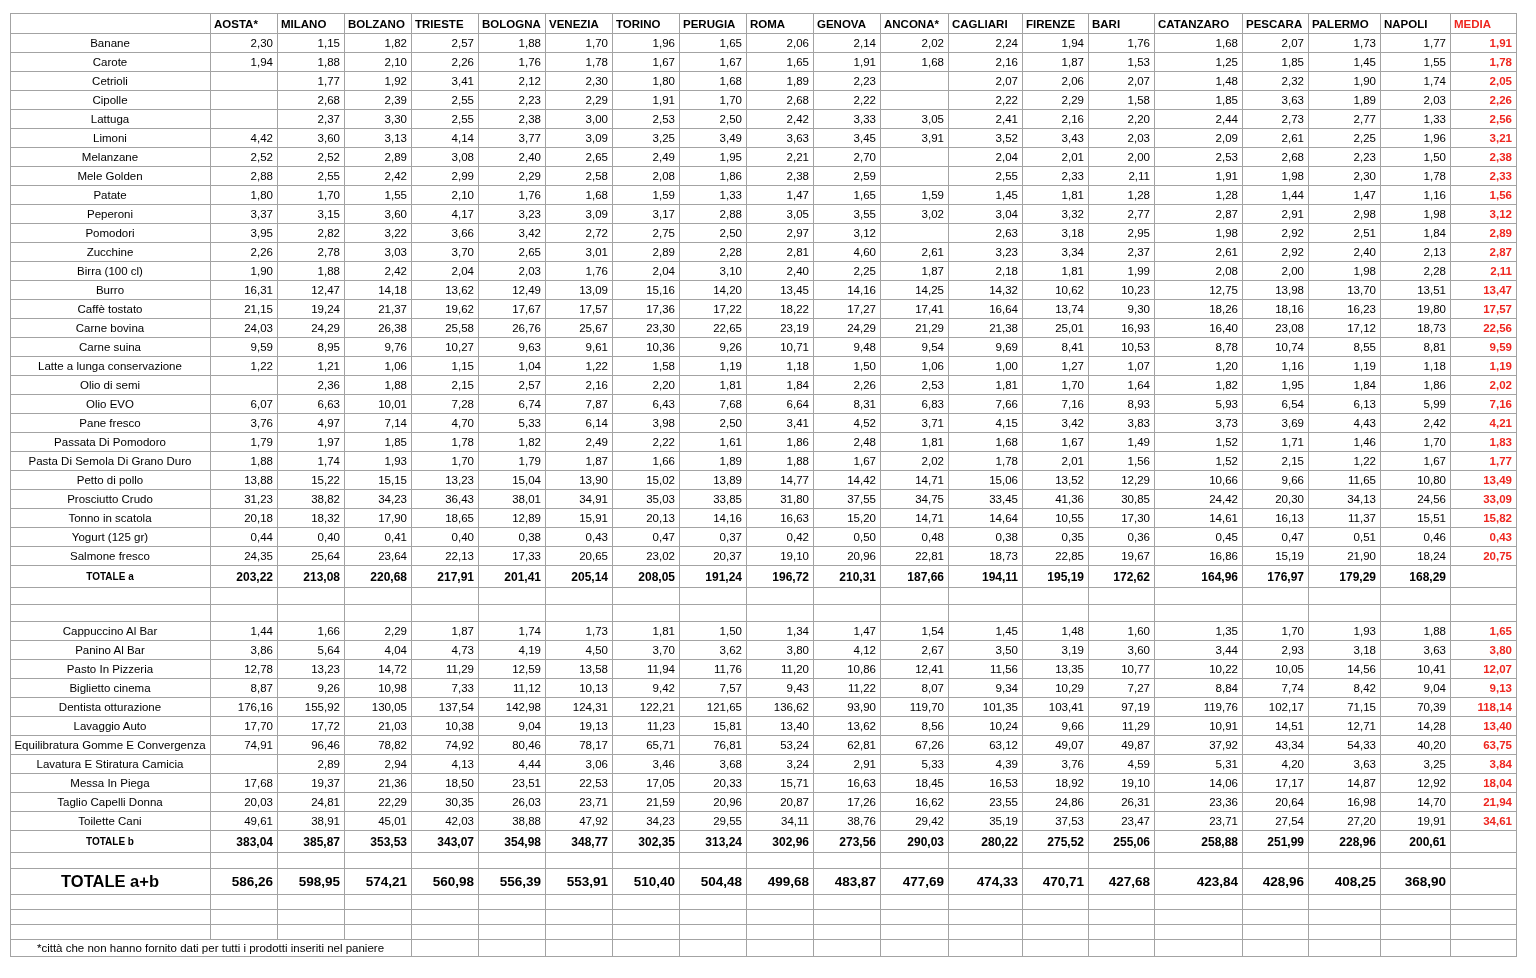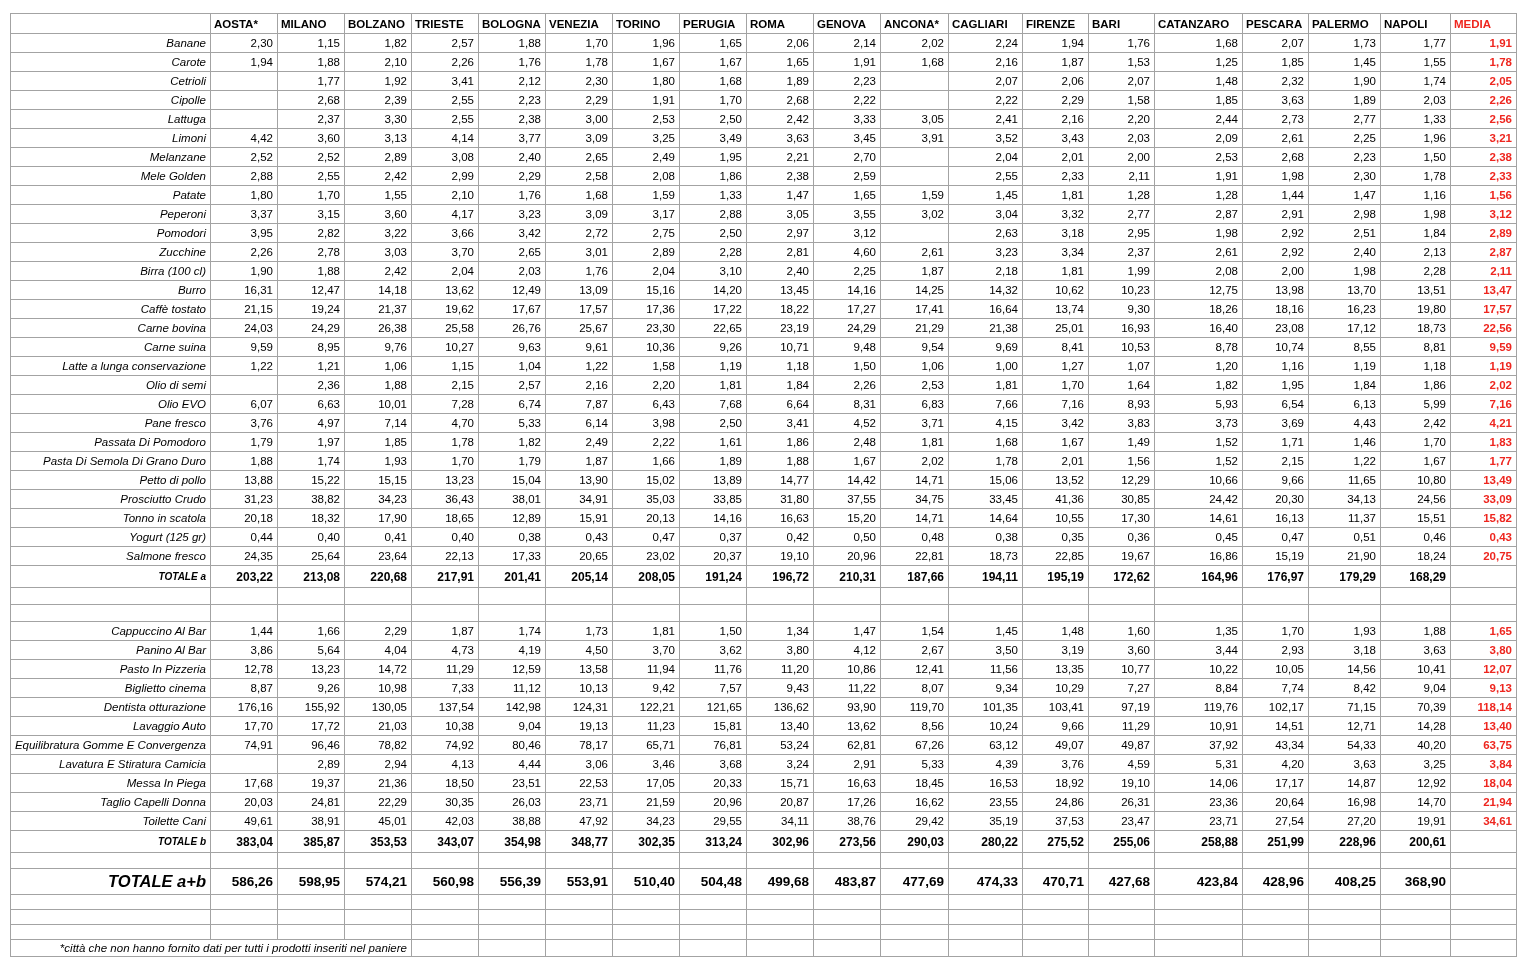--- a/index.html
+++ b/index.html
@@ -5,21 +5,21 @@
   html,body{margin:0;padding:0;background:#fff;}
   body{width:1536px;height:978px;overflow:hidden;font-family:"Liberation Sans",sans-serif;}
   #sheet{position:absolute;left:10px;top:13px;}
   table{border-collapse:collapse;table-layout:fixed;background:#4d7c0f;}
   td,th{border:1px solid #a3a3a3;overflow:hidden;white-space:nowrap;
         font-family:"Liberation Sans",sans-serif;font-size:11.5px;color:#000;
         padding:0 4px 0 3px;height:19px;box-sizing:border-box;background:#fff;}
   table{border:1px solid #7d7d7d;}
   th{text-align:left;font-weight:bold;height:20px;}
   td.num{text-align:right;font-variant-numeric:tabular-nums;}
-  td.label{text-align:right;font-style:italic;}
+  td.label{text-align:center;}
   tr.total-row td{font-weight:bold;height:22px;}
   tr.total-row td.num{font-size:12px;}
   tr.total-row td.label{font-size:10px;margin-top:14px;}
   tr.grand-row td{font-weight:bold;height:26px;}
   tr.grand-row td.num{font-size:13.5px;}
   tr.grand-row td.label{font-size:16.5px;}
   tr.spacer-a td{height:17px;}
   tr.spacer-b td{height:16px;}
   tr.spacer-c td{height:15px;}
   tr.footnote-row td{height:17px;}

